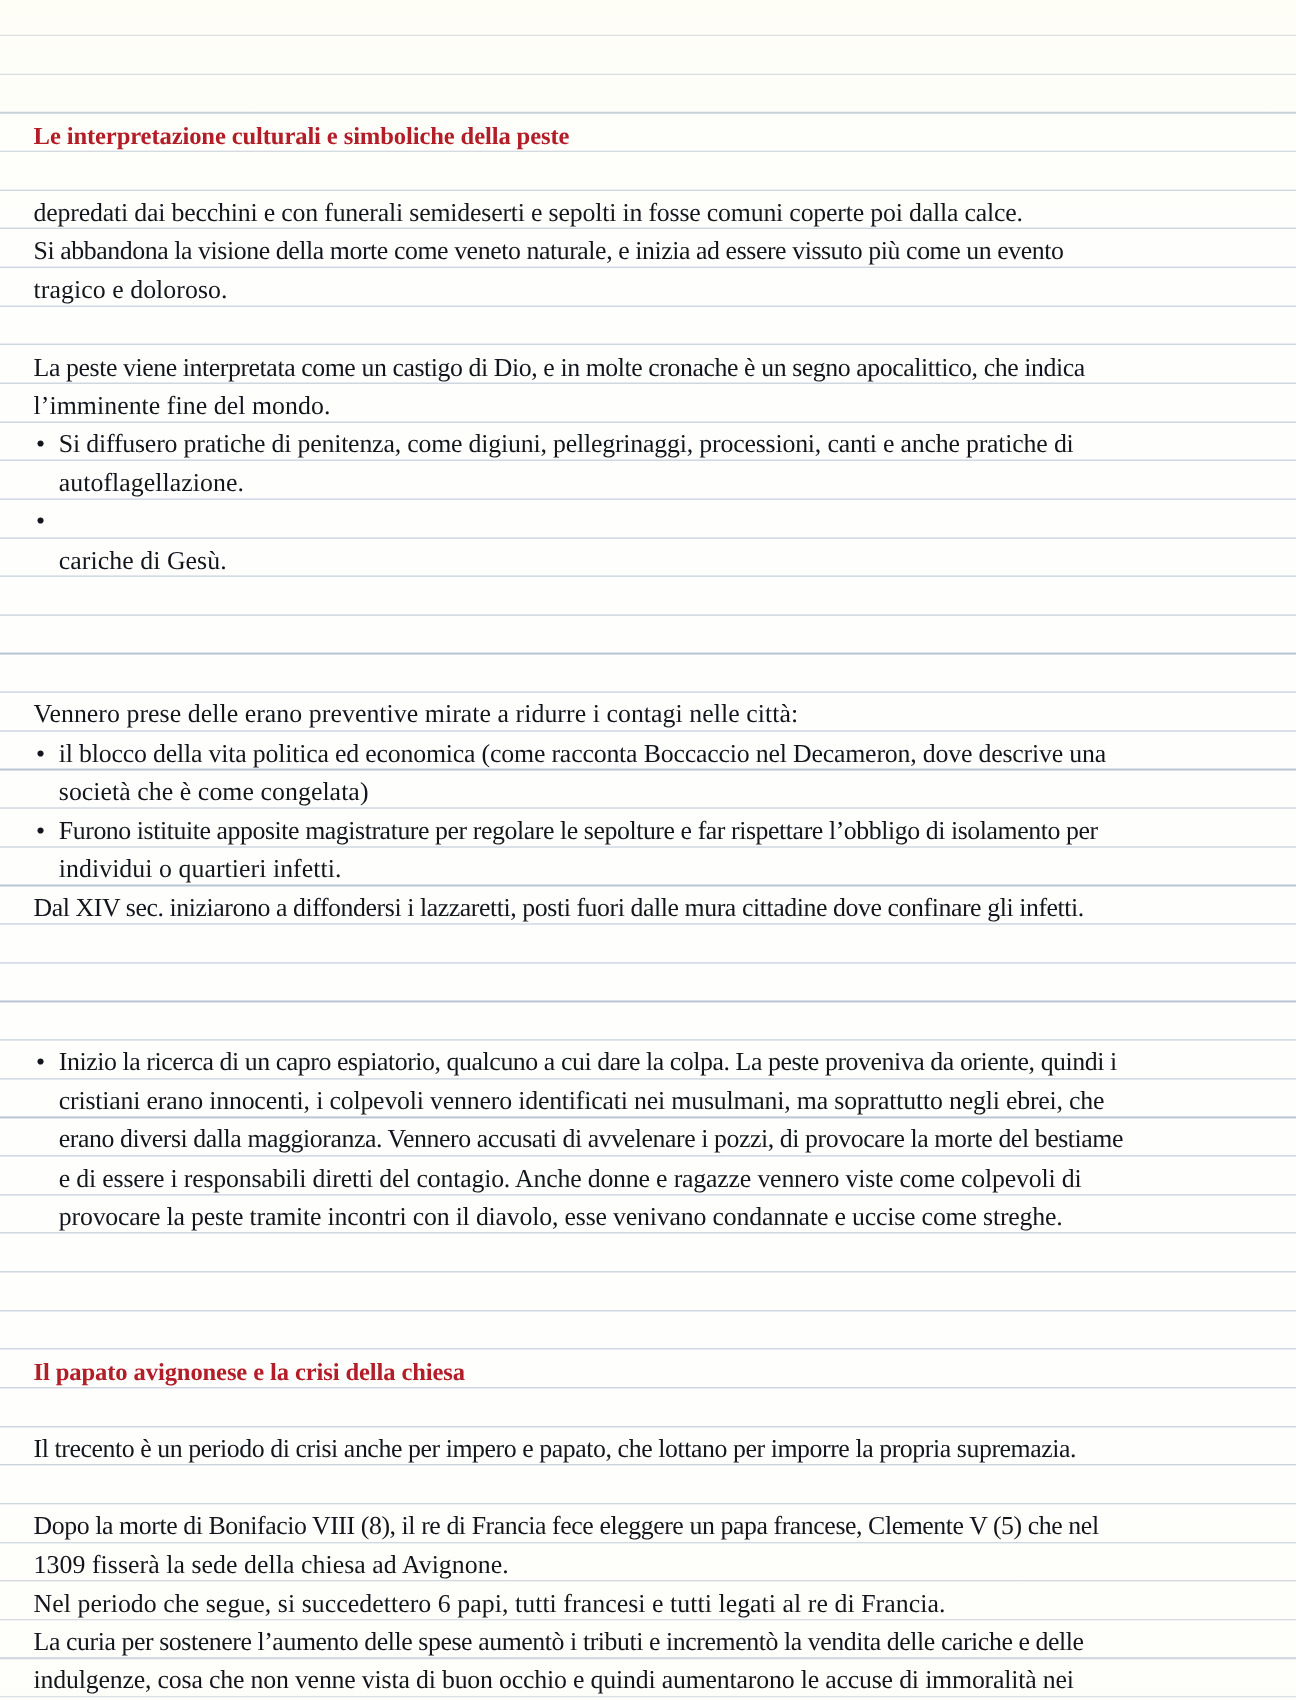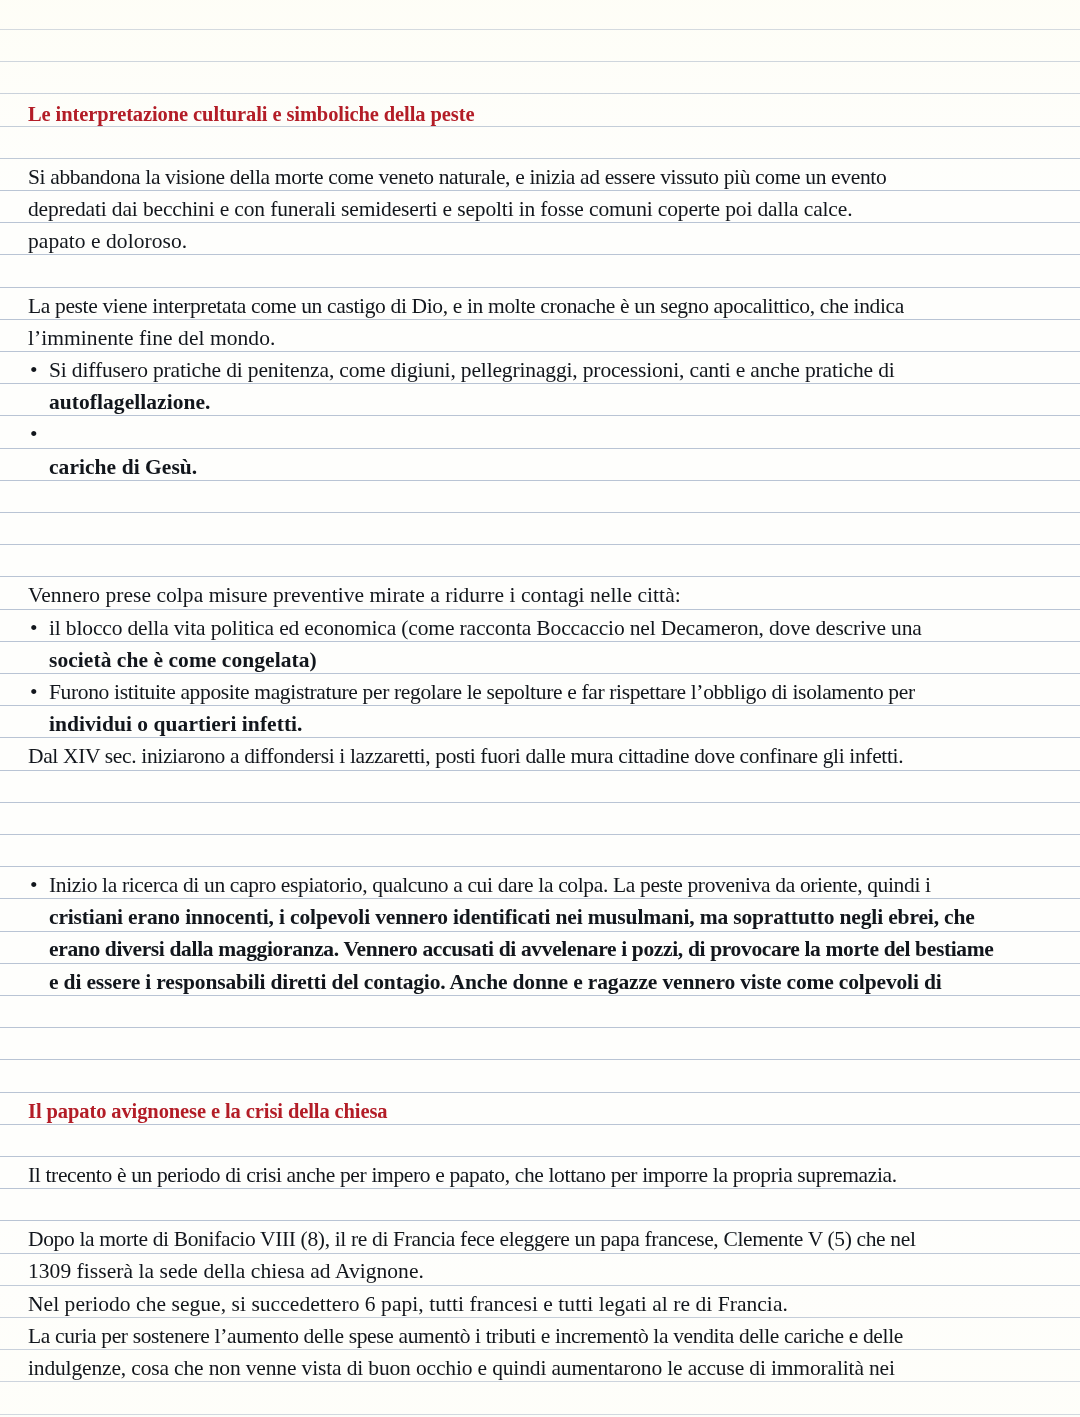--- a/index.html
+++ b/index.html
@@ -91,44 +91,43 @@
     top: 0;
     width: 14px;
     text-align: left;
     font-size: 21.5px;
     line-height: 32.2px;
     color: #12161c;
   }
   
   .cont {
     padding-left: 21px;
-    font-weight: bold;
   }
 
   
   .tight { letter-spacing: -0.15px; }
   .tighter { letter-spacing: -0.35px; }
 </style>
 </head>
 <body>
 
 <div id="sheet">
   <div id="content">
 
     <div class="spacer"></div>
     <div class="spacer"></div>
     <div class="spacer"></div>
 
     <div class="heading">Le interpretazione culturali e simboliche della peste</div>
 
     <div class="spacer"></div>
 
+    <div class="ln tight">depredati dai becchini e con funerali semideserti e sepolti in fosse comuni coperte poi dalla calce.</div>
     <div class="ln tighter">Si abbandona la visione della morte come veneto naturale, e inizia ad essere vissuto più come un evento</div>
-    <div class="ln tight">depredati dai becchini e con funerali semideserti e sepolti in fosse comuni coperte poi dalla calce.</div>
-    <div class="ln">papato e doloroso.</div>
+    <div class="ln">tragico e doloroso.</div>
 
     <div class="spacer"></div>
 
     <div class="ln tighter">La peste viene interpretata come un castigo di Dio, e in molte cronache è un segno apocalittico, che indica</div>
     <div class="ln">l’imminente fine del mondo.</div>
 
     <div class="ln bullet tight">
       <span class="dot">•</span>
       <span>Si diffusero pratiche di penitenza, come digiuni, pellegrinaggi, processioni, canti e anche pratiche di</span>
     </div>
@@ -136,21 +135,21 @@
 
     <div class="ln bullet tight">
       <span class="dot">•</span>
     </div>
     <div class="ln cont">cariche di Gesù.</div>
 
     <div class="spacer"></div>
     <div class="spacer"></div>
     <div class="spacer"></div>
 
-    <div class="ln">Vennero prese colpa misure preventive mirate a ridurre i contagi nelle città:</div>
+    <div class="ln">Vennero prese delle erano preventive mirate a ridurre i contagi nelle città:</div>
 
     <div class="ln bullet tight">
       <span class="dot">•</span>
       <span>il blocco della vita politica ed economica (come racconta Boccaccio nel Decameron, dove descrive una</span>
     </div>
     <div class="ln cont">società che è come congelata)</div>
 
     <div class="ln bullet tighter">
       <span class="dot">•</span>
       <span>Furono istituite apposite magistrature per regolare le sepolture e far rispettare l’obbligo di isolamento per</span>
@@ -163,20 +162,21 @@
     <div class="spacer"></div>
     <div class="spacer"></div>
 
     <div class="ln bullet tighter">
       <span class="dot">•</span>
       <span>Inizio la ricerca di un capro espiatorio, qualcuno a cui dare la colpa. La peste proveniva da oriente, quindi i</span>
     </div>
     <div class="ln cont tight">cristiani erano innocenti, i colpevoli vennero identificati nei musulmani, ma soprattutto negli ebrei, che</div>
     <div class="ln cont tighter">erano diversi dalla maggioranza. Vennero accusati di avvelenare i pozzi, di provocare la morte del bestiame</div>
     <div class="ln cont tight">e di essere i responsabili diretti del contagio. Anche donne e ragazze vennero viste come colpevoli di</div>
+    <div class="ln cont tight">provocare la peste tramite incontri con il diavolo, esse venivano condannate e uccise come streghe.</div>
 
     <div class="spacer"></div>
     <div class="spacer"></div>
     <div class="spacer"></div>
 
     <div class="heading">Il papato avignonese e la crisi della chiesa</div>
 
     <div class="spacer"></div>
 
     <div class="ln tighter">Il trecento è un periodo di crisi anche per impero e papato, che lottano per imporre la propria supremazia.</div>

